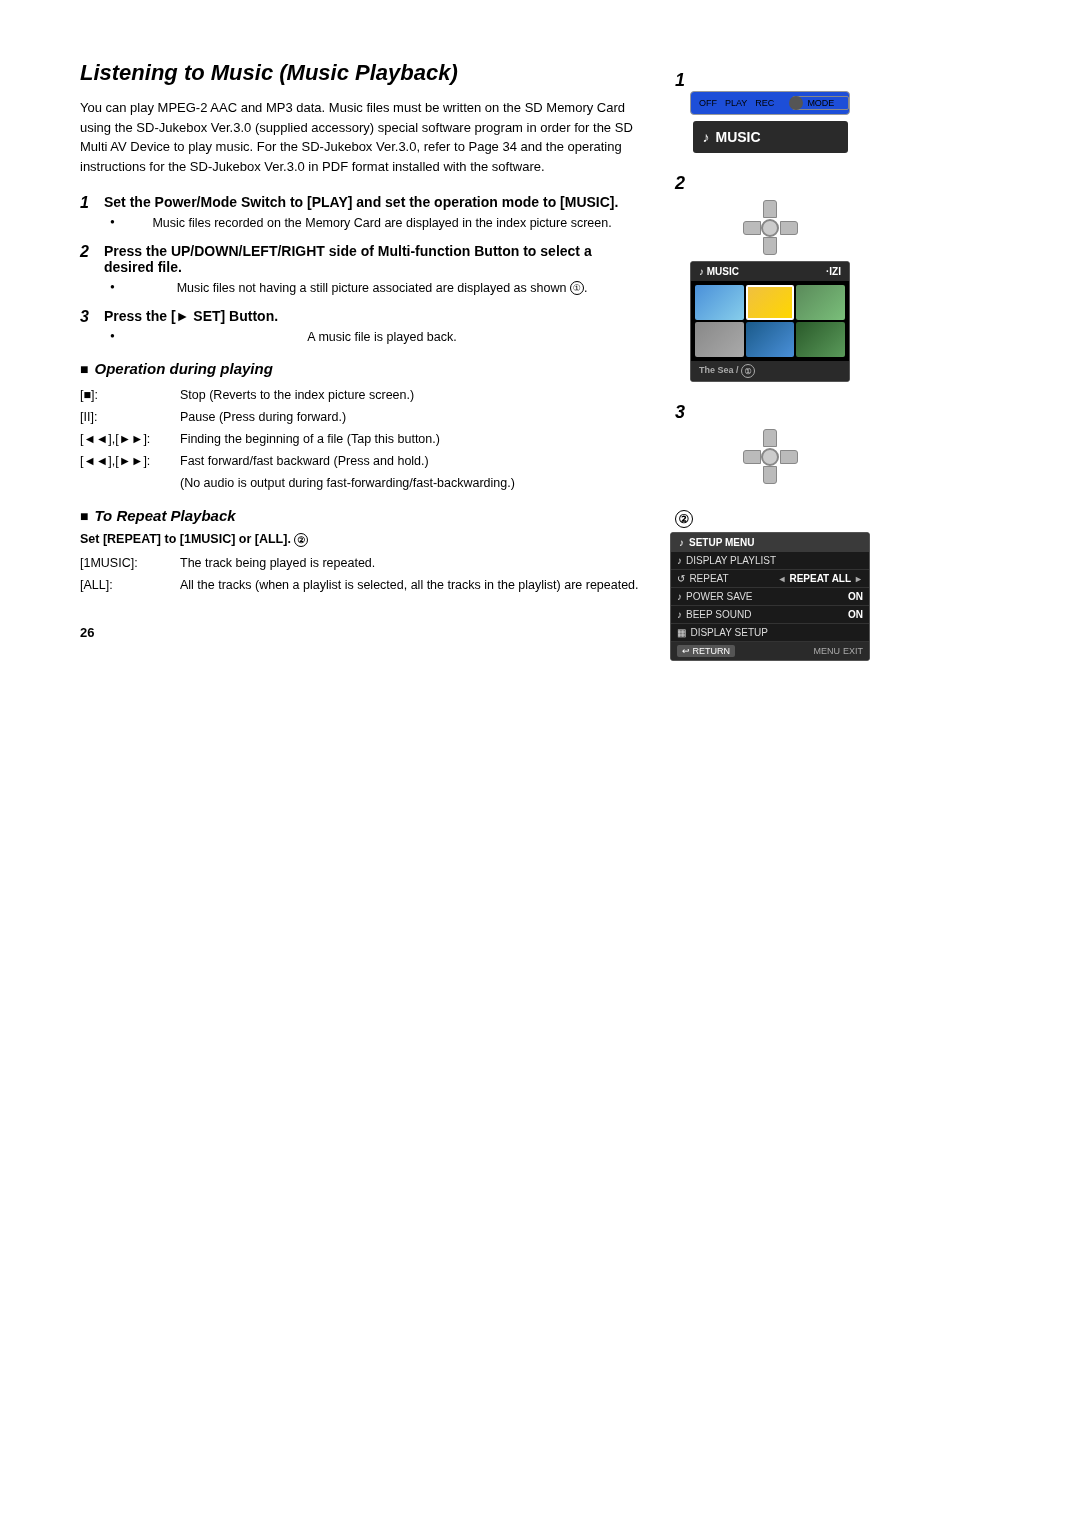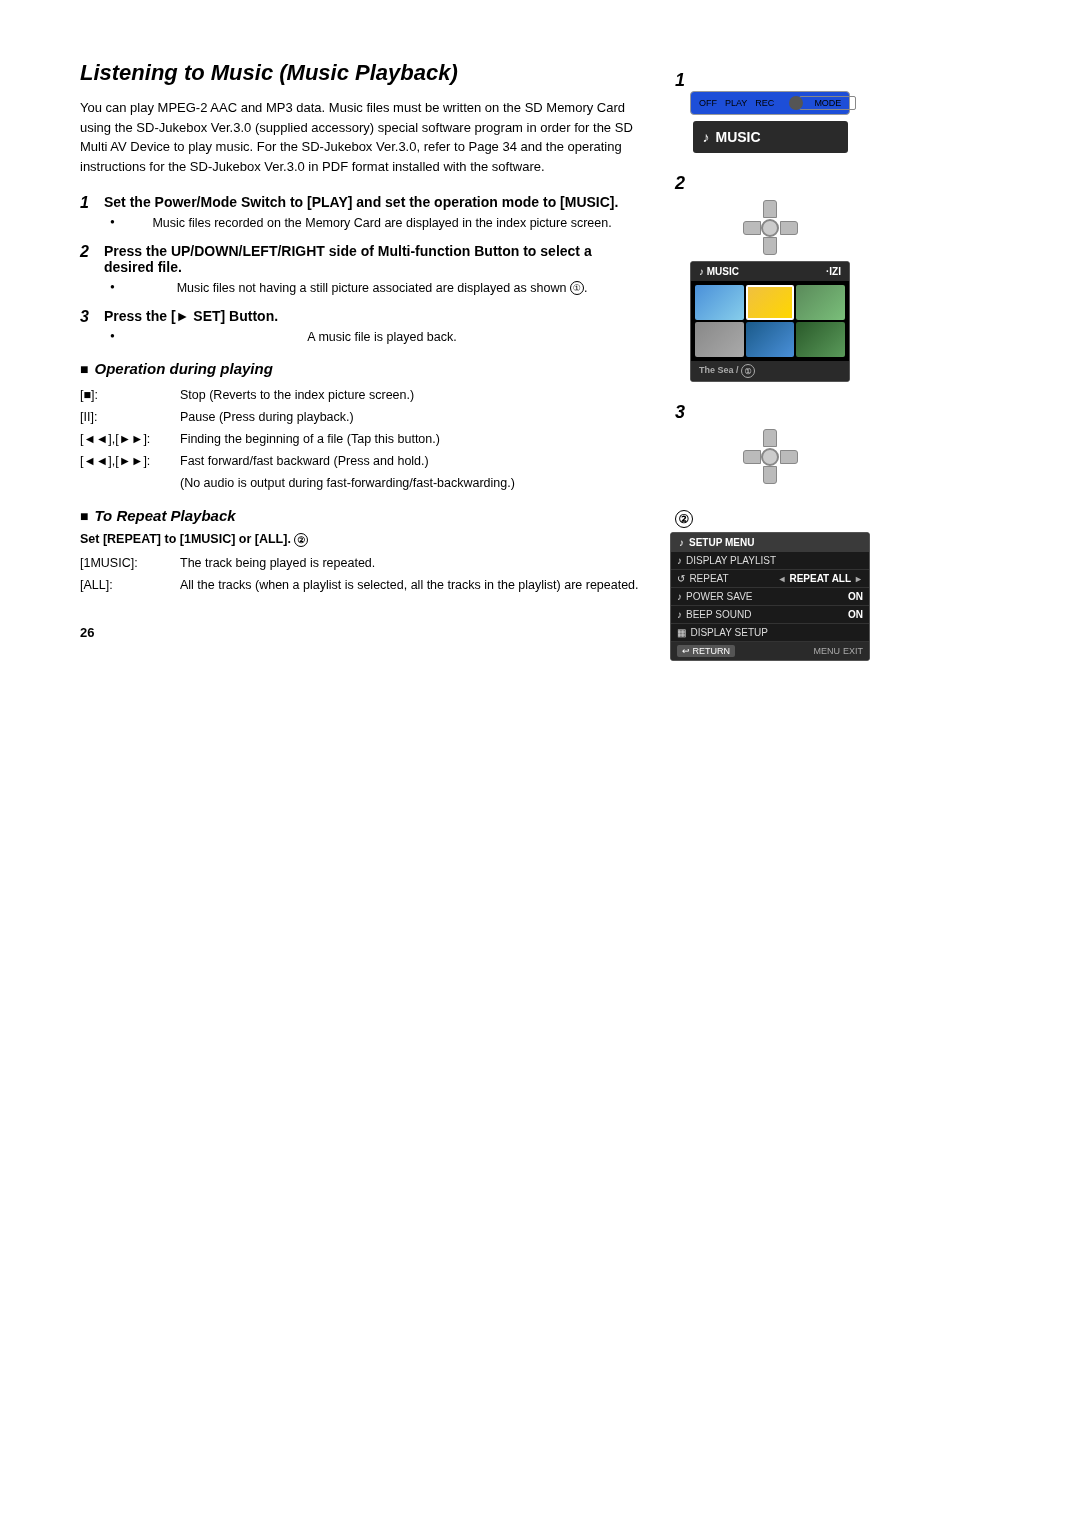--- a/index.html
+++ b/index.html
@@ -364,21 +364,21 @@
     </div>
 
     <div class="section-header">Operation during playing</div>
     <div class="ops-table">
       <div class="ops-row">
         <span class="ops-key">[■]:</span>
         <span class="ops-desc">Stop (Reverts to the index picture screen.)</span>
       </div>
       <div class="ops-row">
         <span class="ops-key">[II]:</span>
-        <span class="ops-desc">Pause (Press during playback.)</span>
+        <span class="ops-desc">Pause (Press during forward.)</span>
       </div>
       <div class="ops-row">
         <span class="ops-key">[◄◄],[►►]:</span>
         <span class="ops-desc">Finding the beginning of a file (Tap this button.)</span>
       </div>
       <div class="ops-row">
         <span class="ops-key">[◄◄],[►►]:</span>
         <span class="ops-desc">Fast forward/fast backward (Press and hold.)</span>
       </div>
       <div class="ops-row">
@@ -410,21 +410,21 @@
 
       <div class="mode-switch">
         <div class="mode-switch-labels">
           <span>OFF</span>
           <span>PLAY</span>
           <span>REC</span>
         </div>
         <div style="background:#888; border-radius:10px; width:28px; height:14px; position:relative; margin-left:4px;">
           <div style="background:#555; width:14px; height:14px; border-radius:50%; position:absolute; left:7px;"></div>
         </div>
-        <span style="font-size:9px; border:1px solid #888; border-radius:2px; padding:1px 14px; margin-left:13px;">MODE</span>
+        <span style="font-size:9px; border:1px solid #888; border-radius:2px; padding:1px 14px; margin-left:6px;">MODE</span>
       </div>
 
       <div class="screen-music">
         <span class="music-icon">♪</span>
         <span style="font-weight:bold; font-size:14px;">MUSIC</span>
       </div>
     </div>
 
     <div class="right-group">
       <div style="font-size:18px; font-weight:bold; font-style:italic; align-self:flex-start; margin-left:5px;">2</div>

